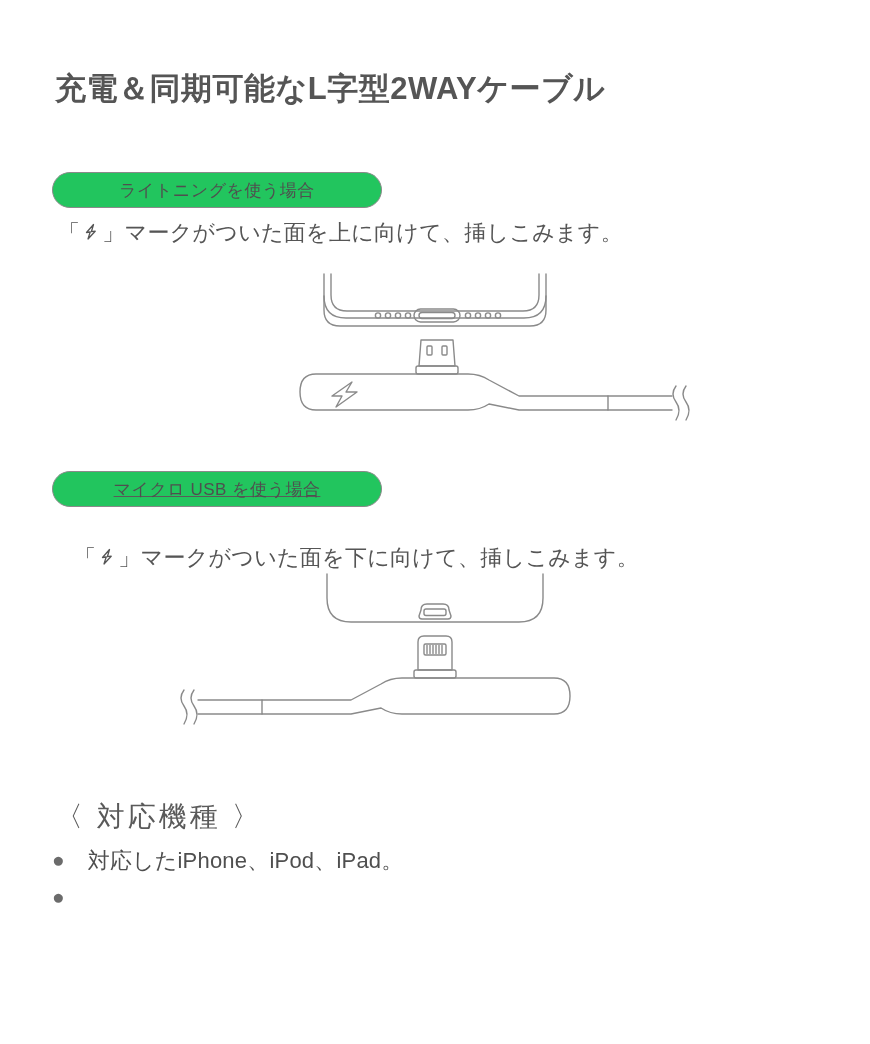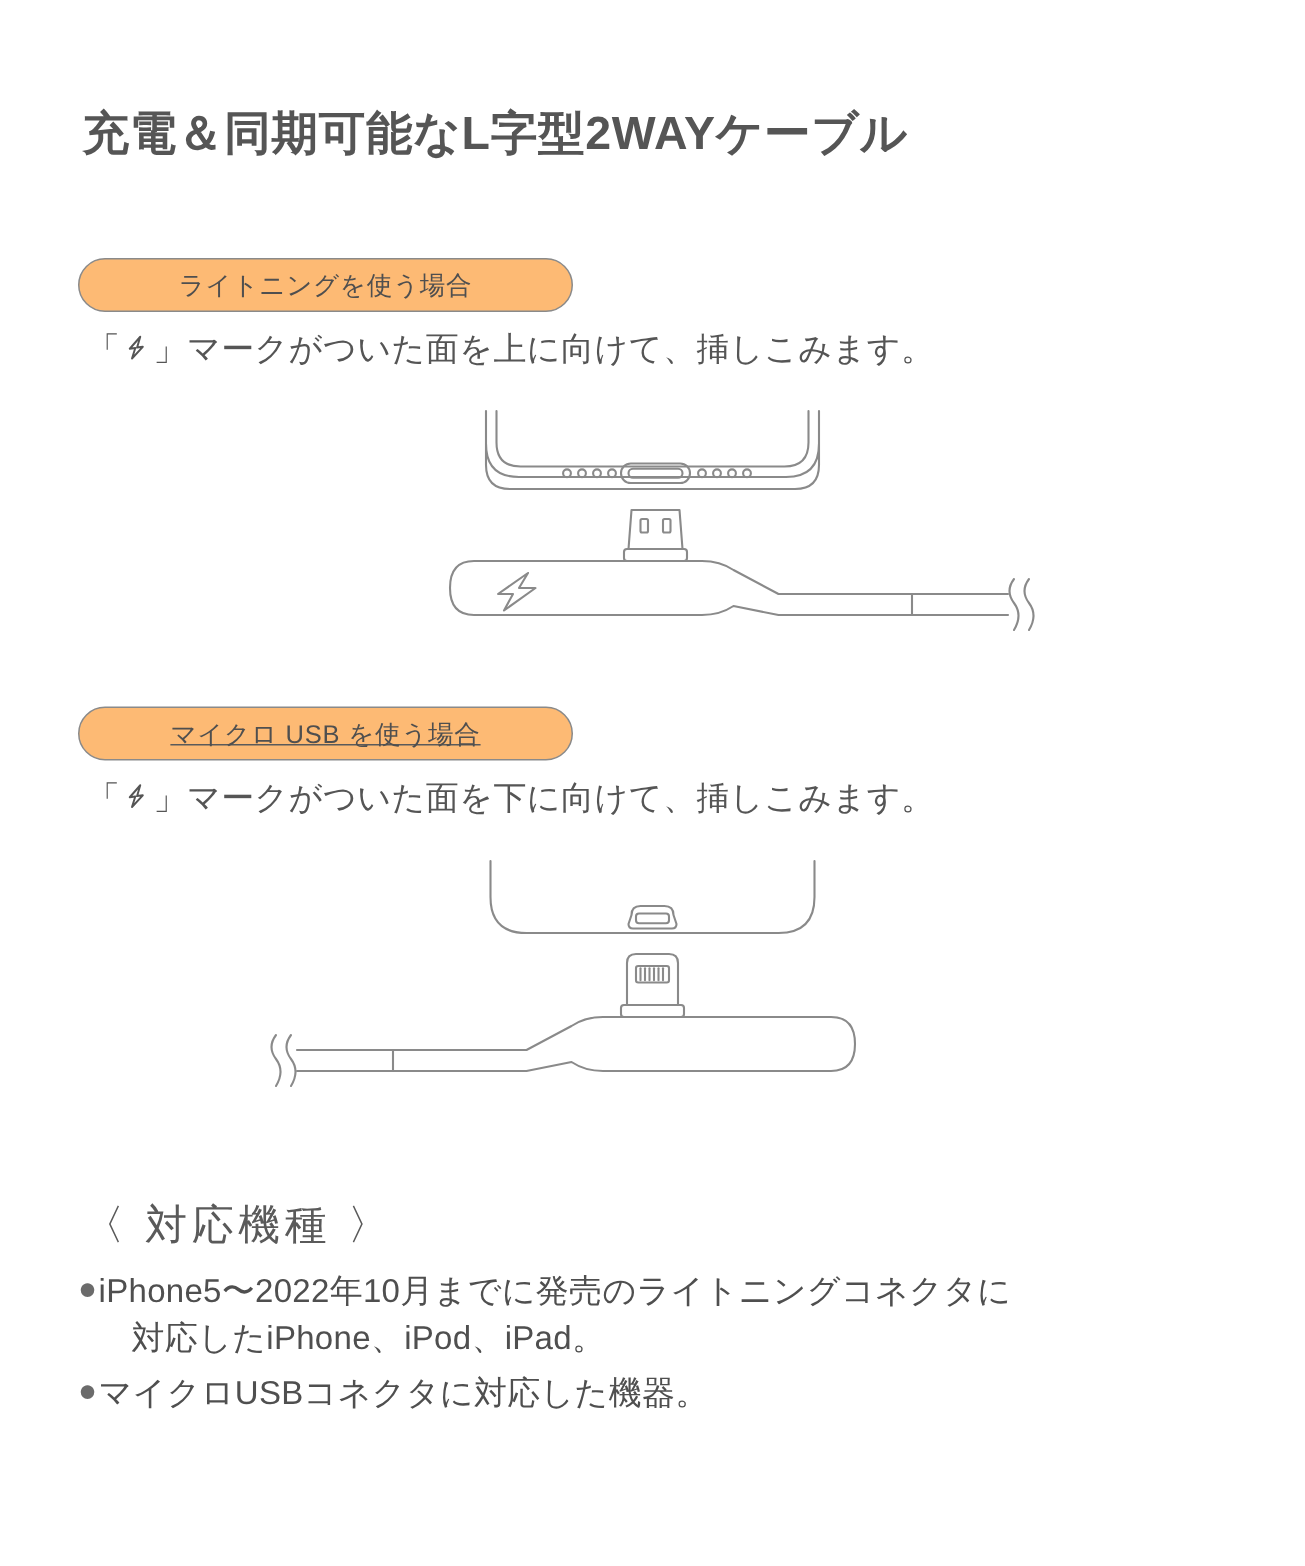--- a/index.html
+++ b/index.html
@@ -36,21 +36,21 @@
     left: 0;
     width: 870px;
   }
   .pill {
     position: absolute;
     left: 52px;
     width: 330px;
     height: 36px;
     border: 1.5px solid #8a8a8a;
     border-radius: 18px;
-    background: #fdba74;
+    background: #22c55e;
     box-sizing: border-box;
     display: flex;
     align-items: center;
     justify-content: center;
   }
   .pill-label {
     font-size: 17px;
     color: #4f4f4f;
     letter-spacing: 0.5px;
     white-space: nowrap;
@@ -209,21 +209,21 @@
       </svg>
     </div>
   </div>
 
   <div class="section">
 
     <div class="pill" style="top:471px;text-decoration:underline;">
       <span class="pill-label">マイクロ USB を使う場合</span>
     </div>
 
-    <div class="desc" style="top:517px;">
+    <div class="desc" style="top:543px;margin-left:16px;">
       <span>「</span><span class="bolt-inline"><svg width="20" height="20" viewBox="0 0 20 20">
             <path d="M12.5 2.5 L5.5 10.5 L9.2 10.0 L7.0 17.0 L14.2 9.2 L10.4 9.7 Z" fill="none" stroke="#555555" stroke-width="1.3" stroke-linejoin="round"></path>
           </svg></span><span>」マークがついた面を下に向けて、挿しこみます。</span>
     </div>
 
     <div class="figure" style="top:570px;">
       <svg width="870" height="160" viewBox="0 0 870 160">
         <g fill="none" stroke="#8a8a8a" stroke-width="1.4" stroke-linejoin="round" stroke-linecap="round">
 
           <g>
@@ -278,24 +278,23 @@
   </div>
 
   <div class="compat">
 
     <div class="compat-heading">〈 対応機種 〉</div>
 
     <div class="compat-list">
 
       <div class="compat-item">
         <span class="bullet">●</span>
-        <span class="compat-text"><span>iPhone5〜2022年10月までに発売のライトニングコネクタに</span><span class="ln2">対応したiPhone、iPod、iPad。</span></span>
+        <span class="compat-text"><span class="ln2">対応したiPhone、iPod、iPad。</span></span>
       </div>
 
       <div class="compat-item">
         <span class="bullet">●</span>
-        <span class="compat-text"><span>マイクロUSBコネクタに対応した機器。</span></span>
       </div>
 
     </div>
   </div>
 
 </div>
 
 </body></html>

